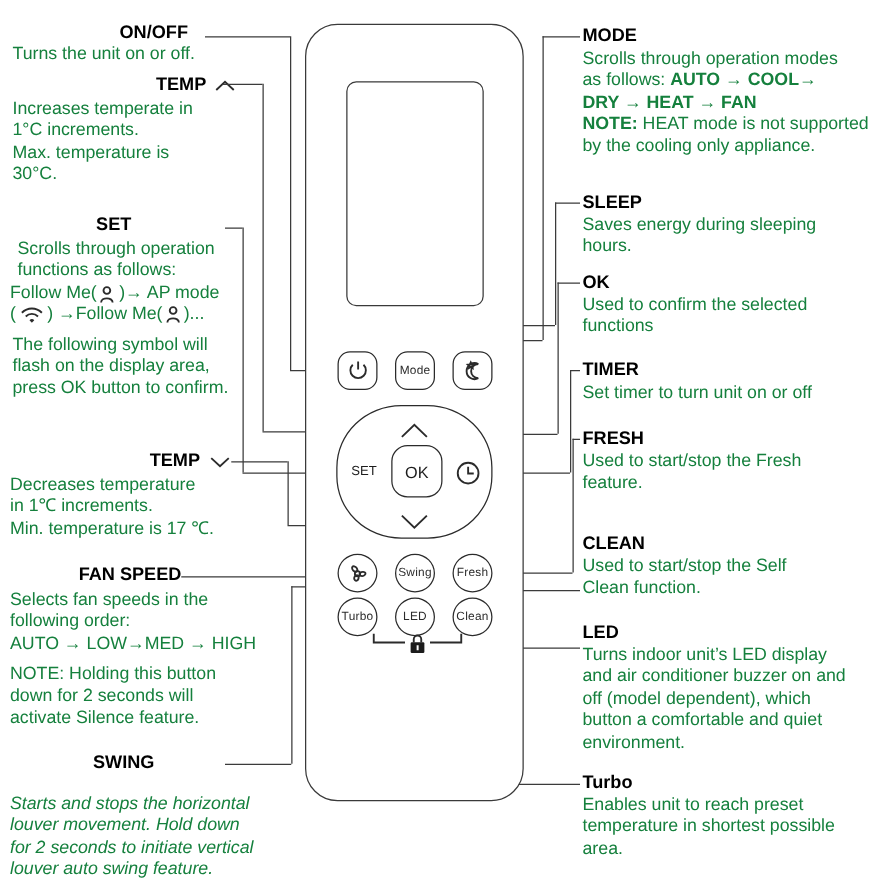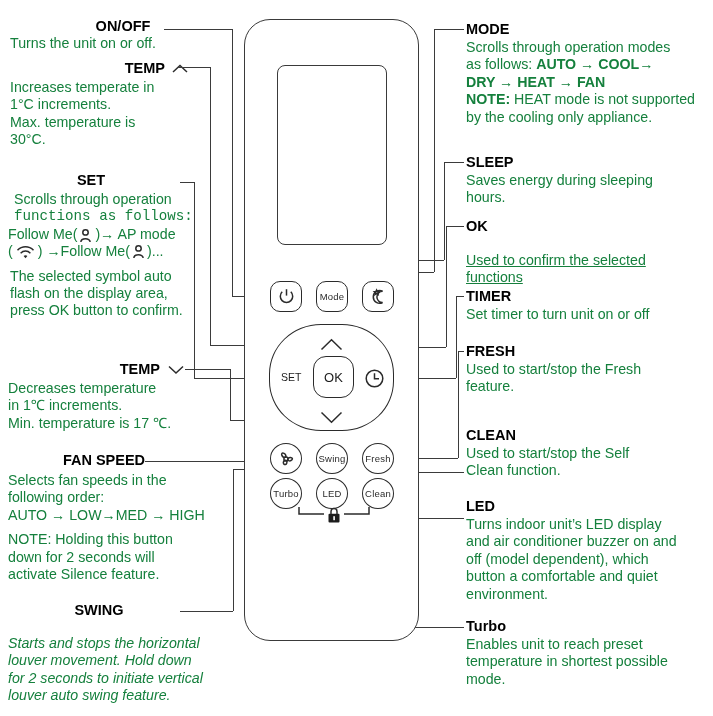--- a/index.html
+++ b/index.html
@@ -140,21 +140,21 @@
       <div>1°C increments.</div>
       <div>Max. temperature is</div>
       <div>30°C.</div>
     </div>
   </div>
 
   <div class="ann" style="left:8px; top:172px; width:228px;">
     <div class="hd hd-right" style="padding-right:62px;">SET</div>
     <div class="bd" style="margin-top:2px;">
       <div style="padding-left:6px;">Scrolls through operation</div>
-      <div style="padding-left:6px;font-family:Liberation Mono, monospace;">functions as follows:</div>
+      <div style="padding-left:6px;">functions as follows:</div>
       <div style="display:flex;align-items:flex-end;">
         <span>Follow Me(</span>
         <span style="display:inline-block;margin:0 4px 0 3px;">
           <svg width="11" height="14" viewBox="0 0 11 14">
             <circle class="stroke" cx="5.5" cy="3.4" r="2.7" stroke-width="1.3"></circle>
             <path class="stroke" d="M0.9 13 C0.9 8.6 10.1 8.6 10.1 13" stroke-width="1.3"></path>
           </svg>
         </span>
         <span>)→ AP mode</span>
       </div>
@@ -170,21 +170,21 @@
         <span>) →Follow Me(</span>
         <span style="display:inline-block;margin:0 3px;">
           <svg width="11" height="14" viewBox="0 0 11 14">
             <circle class="stroke" cx="5.5" cy="3.4" r="2.7" stroke-width="1.3"></circle>
             <path class="stroke" d="M0.9 13 C0.9 8.6 10.1 8.6 10.1 13" stroke-width="1.3"></path>
           </svg>
         </span>
         <span>)...</span>
       </div>
       <div class="gap"></div>
-      <div style="padding-left:2px;">The selected symbol auto</div>
+      <div style="padding-left:2px;">The following symbol will</div>
       <div style="padding-left:2px;">flash on the display area,</div>
       <div style="padding-left:2px;">press OK button to confirm.</div>
     </div>
   </div>
 
   <div class="ann" style="left:8px; top:361px; width:228px;">
     <div class="hd hd-right" style="display:flex;justify-content:flex-end;align-items:center;gap:8px;padding-right:52px;">
       <span>TEMP</span>
       <span>
         <svg width="16" height="9" viewBox="0 0 16 9">
@@ -241,21 +241,21 @@
   <div class="ann right-col" style="left:466px; top:154px; width:244px;">
     <div class="hd">SLEEP</div>
     <div class="bd" style="margin-top:1px;">
       <div>Saves energy during sleeping</div>
       <div>hours.</div>
     </div>
   </div>
 
   <div class="ann right-col" style="left:466px; top:218px; width:244px;">
     <div class="hd">OK</div>
-    <div class="bd" style="margin-top:17px;text-decoration:underline;">
+    <div class="bd" style="margin-top:1px;">
       <div>Used to confirm the selected</div>
       <div> functions</div>
     </div>
   </div>
 
   <div class="ann right-col" style="left:466px; top:288px; width:244px;">
     <div class="hd">TIMER</div>
     <div class="bd" style="margin-top:1px;">
       <div>Set timer to turn unit on or off</div>
     </div>
@@ -286,21 +286,21 @@
       <div>button a comfortable and quiet</div>
       <div>environment.</div>
     </div>
   </div>
 
   <div class="ann right-col" style="left:466px; top:618px; width:246px;">
     <div class="hd">Turbo</div>
     <div class="bd" style="margin-top:1px;">
       <div> Enables unit to reach preset</div>
       <div> temperature in shortest possible</div>
-      <div> mode.</div>
+      <div> area.</div>
     </div>
   </div>
 
   <div class="ln lnh" style="left:164px; top:29px; width:68px;"></div>
   <div class="ln lnv" style="left:232px; top:29px; height:267px;"></div>
   <div class="ln lnh" style="left:232px; top:296px; width:36px;"></div>
 
   <div class="ln lnh" style="left:178px; top:67px; width:32px;"></div>
   <div class="ln lnv" style="left:210px; top:67px; height:278px;"></div>
   <div class="ln lnh" style="left:210px; top:345px; width:110px;"></div>

